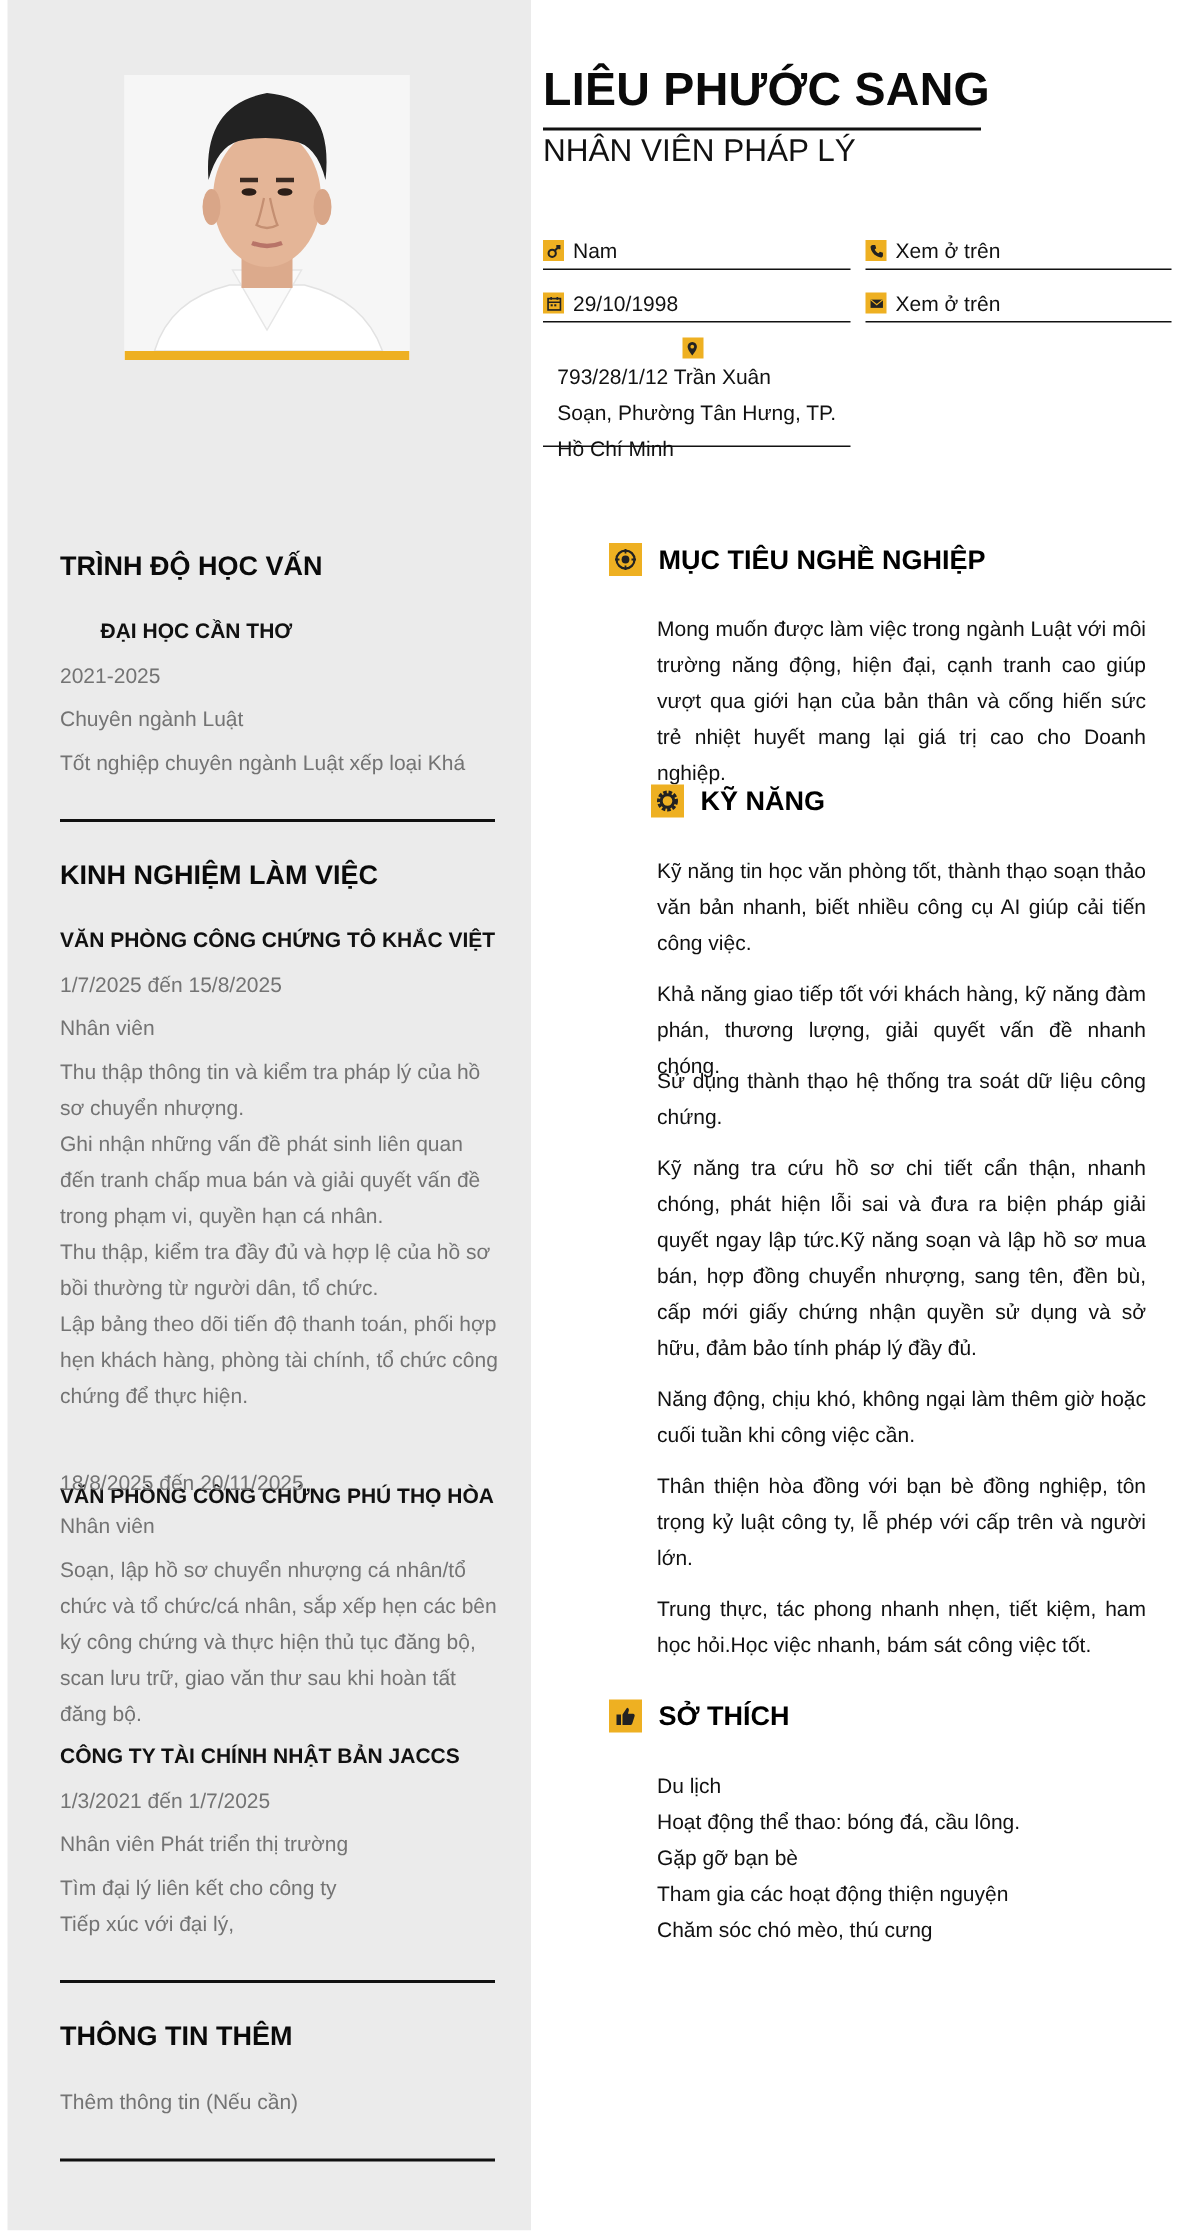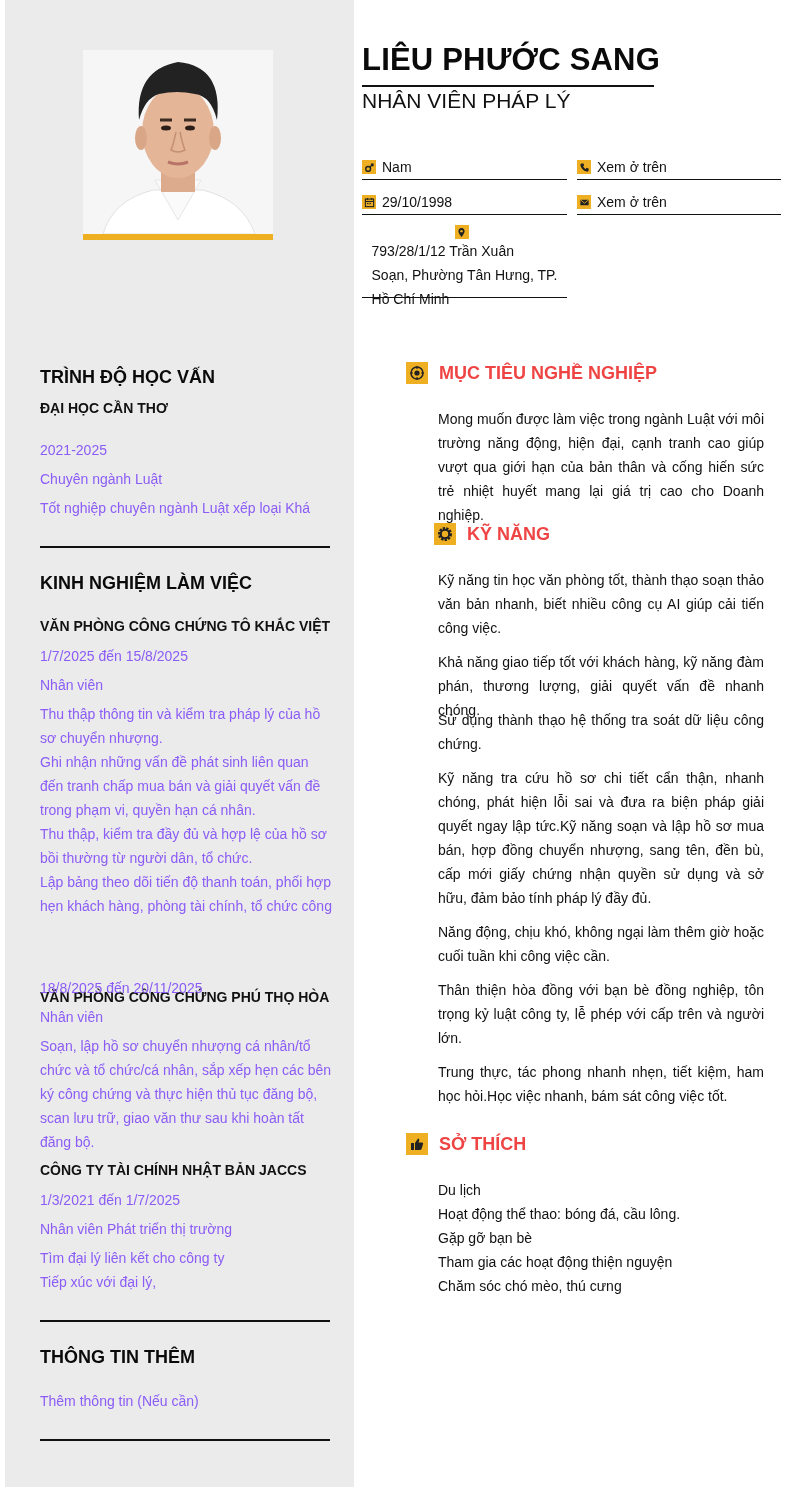--- a/index.html
+++ b/index.html
@@ -16,28 +16,28 @@
     .name-line { position: absolute; left: 362px; top: 85px; width: 292px; height: 1.5px; background: #111; }
     .jobtitle { position: absolute; left: 362px; top: 89px; font-size: 21px; color: #111; white-space: nowrap; }
 
     .contact { position: absolute; display: flex; align-items: center; font-size: 14px; color: #111; border-bottom: 1.5px solid #111; }
     .contact .ic { width: 14px; height: 14px; background: #eeb022; margin-right: 6px; display: flex; align-items: center; justify-content: center; flex-shrink: 0; }
     .contact .ic svg { width: 11px; height: 11px; }
     .contact.addr { align-items: center; }
     .contact.addr .txt { line-height: 24px; }
 
     .lsec-title { position: absolute; left: 40px; font-size: 18px; font-weight: bold; color: #0a0a0a; white-space: nowrap; }
-    .ltext { position: absolute; left: 40px; font-size: 14px; color: #8b5cf6; line-height: 24px; width: 292px; }
+    .ltext { position: absolute; left: 40px; font-size: 14px; color: #737373; line-height: 24px; width: 292px; }
     .lbold { position: absolute; left: 40px; font-size: 14px; font-weight: bold; color: #111; white-space: nowrap; }
     .hr { position: absolute; left: 40px; width: 290px; height: 1.5px; background: #111; }
 
     .rsec { position: absolute; left: 406px; display: flex; align-items: center; }
     .rsec .ic { width: 22px; height: 22px; background: #eeb022; display: flex; align-items: center; justify-content: center; margin-right: 11px; }
     .rsec .ic svg { width: 16px; height: 16px; }
-    .rsec .t { font-size: 18px; font-weight: bold; color: #ef4444; white-space: nowrap; }
+    .rsec .t { font-size: 18px; font-weight: bold; color: #000000; white-space: nowrap; }
 
     .rpara { position: absolute; left: 438px; width: 326px; font-size: 14px; line-height: 24px; color: #111; text-align: justify; }
     .rlist { position: absolute; left: 438px; font-size: 14px; line-height: 24px; color: #111; }
   </style>
 </head>
 <body>
 
 <div class="sidebar"></div>
 
 <div class="photo-wrap">
@@ -113,41 +113,42 @@
   <span class="ic">
     <svg viewBox="0 0 16 16">
         <rect x="2" y="4" width="12" height="8" fill="#222"></rect>
         <path d="M2 4 L8 9 L14 4" stroke="#eeb022" stroke-width="1.2" fill="none"></path>
       </svg>
   </span>
   <span>Xem ở trên</span>
 </div>
 
 <div class="lsec-title" style="top:367px;">TRÌNH ĐỘ HỌC VẤN</div>
-<div class="lbold" style="top:400px;">ĐẠI HỌC CẦN THƠ</div>
+<div class="lbold" style="top:412px;margin-left:27px;">ĐẠI HỌC CẦN THƠ</div>
 <div class="ltext" style="top:438px;">2021-2025</div>
 <div class="ltext" style="top:467px;">Chuyên ngành Luật</div>
 <div class="ltext" style="top:496px;">Tốt nghiệp chuyên ngành Luật xếp loại Khá</div>
 <div class="hr" style="top:546px;"></div>
 
 <div class="lsec-title" style="top:573px;">KINH NGHIỆM LÀM VIỆC</div>
 
 <div class="lbold" style="top:618px;">VĂN PHÒNG CÔNG CHỨNG TÔ KHẮC VIỆT</div>
 <div class="ltext" style="top:644px;">1/7/2025 đến 15/8/2025</div>
 <div class="ltext" style="top:673px;">Nhân viên</div>
 <div class="ltext" style="top:702px;">
   <div>Thu thập thông tin và kiểm tra pháp lý của hồ</div>
   <div>sơ chuyển nhượng.</div>
   <div>Ghi nhận những vấn đề phát sinh liên quan</div>
   <div>đến tranh chấp mua bán và giải quyết vấn đề</div>
   <div>trong phạm vi, quyền hạn cá nhân.</div>
   <div>Thu thập, kiểm tra đầy đủ và hợp lệ của hồ sơ</div>
   <div>bồi thường từ người dân, tổ chức.</div>
   <div>Lập bảng theo dõi tiến độ thanh toán, phối hợp</div>
   <div>hẹn khách hàng, phòng tài chính, tổ chức công</div>
+  <div>chứng để thực hiện.</div>
 </div>
 
 <div class="lbold" style="top:950px;margin-top:39px;">VĂN PHÒNG CÔNG CHỨNG PHÚ THỌ HÒA</div>
 <div class="ltext" style="top:976px;">18/8/2025 đến 20/11/2025</div>
 <div class="ltext" style="top:1005px;">Nhân viên</div>
 <div class="ltext" style="top:1034px;">
   <div>Soạn, lập hồ sơ chuyển nhượng cá nhân/tổ</div>
   <div>chức và tổ chức/cá nhân, sắp xếp hẹn các bên</div>
   <div>ký công chứng và thực hiện thủ tục đăng bộ,</div>
   <div>scan lưu trữ, giao văn thư sau khi hoàn tất</div>

